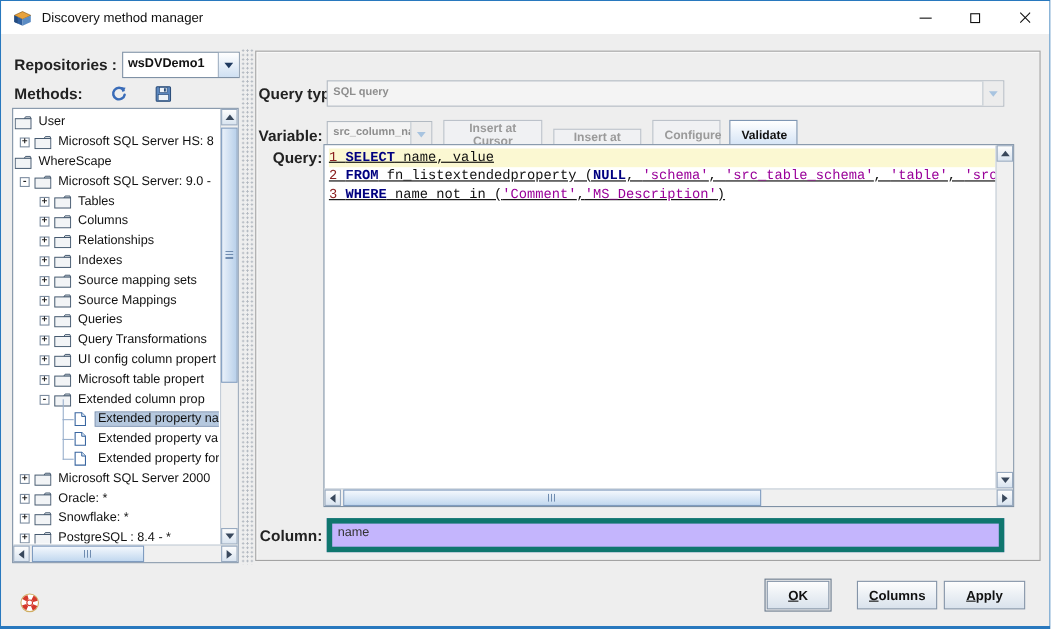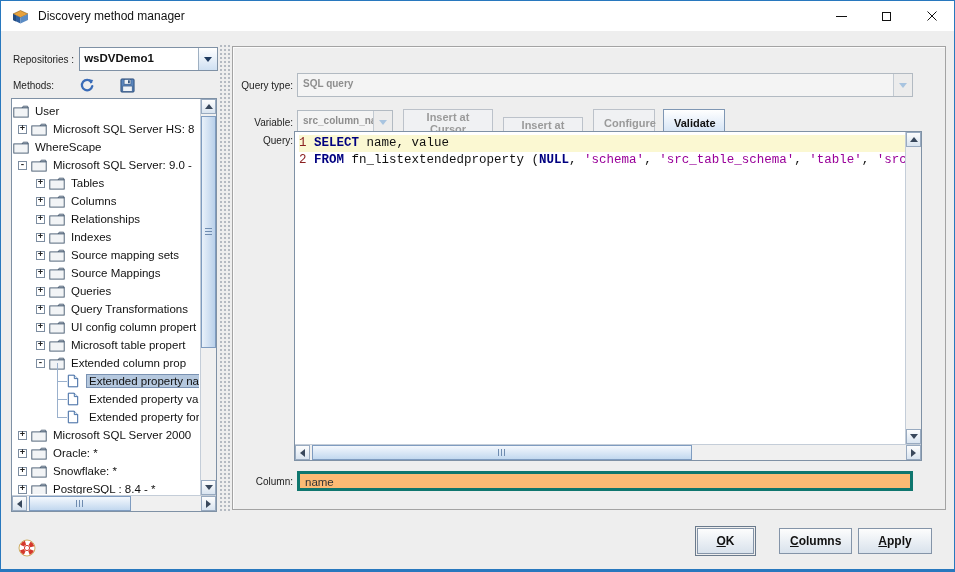--- a/index.html
+++ b/index.html
@@ -11,21 +11,21 @@
   .titlebar{position:absolute;left:0;top:0;right:0;height:30px;background:#ffffff;
             display:flex;align-items:center;}
   .appicon{margin-left:11px;width:17px;height:16px;display:inline-block;}
   .title{margin-left:9px;font-size:12px;color:#111;}
   .winbtns{margin-left:auto;display:flex;height:100%;}
   .winbtn{width:45px;height:100%;display:flex;align-items:center;justify-content:center;cursor:default;}
   .minglyph{width:11px;height:0;border-top:1px solid #111;display:block;}
   .maxglyph{width:9px;height:9px;border:1px solid #111;display:block;}
   
   .content{position:absolute;left:0;top:30px;right:0;bottom:0;background:#eeeeee;}
-  .blabel{font-weight:normal;font-size:10px;color:#222;white-space:nowrap;}
+  .blabel{font-weight:bold;font-size:14px;color:#222;white-space:nowrap;}
   
   .repo-row{position:absolute;left:12px;top:16px;width:205px;height:24px;display:flex;align-items:center;}
   .combo{display:flex;align-items:stretch;border:1px solid #7f91a5;background:#fff;height:24px;flex:1;margin-left:5px;}
   .combo .cval{flex:1;font-size:11.5px;font-weight:bold;color:#111;padding:4px 3px 0 4px;overflow:hidden;white-space:nowrap;}
   .combo .carr{width:19px;border-left:1px solid #9fb0c2;background:linear-gradient(#ffffff,#cfe0f2);
                display:flex;align-items:center;justify-content:center;}
   .tri{width:0;height:0;display:block;}
   .tri.down{border-left:4px solid transparent;border-right:4px solid transparent;border-top:5px solid #1f3a5f;}
   .tri.down.dis{border-top-color:#a8c4e0;}
   .tri.up{border-left:4px solid transparent;border-right:4px solid transparent;border-bottom:5px solid #39485c;}
@@ -72,30 +72,30 @@
   .dcombo .carr{width:19px;border-left:1px solid #c2cad2;background:#ececec;display:flex;align-items:center;justify-content:center;}
   .btn{height:27px;font-family:"Liberation Sans",sans-serif;font-size:11px;font-weight:bold;
        background:linear-gradient(#fdfdfd,#d9e2ec);border:1px solid #8494a8;color:#111;padding:0 10px;}
   .btn.dis{background:#f0f1f3;border-color:#bcc2ca;color:#9a9a9a;}
   .btn.validate{background:linear-gradient(#ffffff,#cfe0f4);border-color:#7f97b4;}
   .ak{display:inline-block;}
   .ak::first-letter{text-decoration:underline;}
   
   .editor{position:absolute;left:61px;top:84px;width:628px;height:330px;border:1px solid #7f91a5;background:#fff;}
   .code{position:absolute;left:1px;top:1px;right:16px;bottom:16px;overflow:hidden;background:#fff;
-        font-family:"Liberation Mono",monospace;font-size:12.5px;padding:2px 0 0 3px;}
+        font-family:"Liberation Mono",monospace;font-size:12.5px;padding:2px 0 0 3px;text-decoration:underline;}
   .cl{display:block;height:17px;line-height:17px;white-space:pre;}
   .cl.hl{background:var(--line_highlight);}
   .ln{color:var(--line_number);}
   .kw{color:var(--keyword);font-weight:bold;}
   .str{color:var(--string);}
   .pl{color:#111;}
   .ed-vsb{right:0;top:0;width:16px;bottom:16px;border-left:1px solid #c4cdd8;}
   .ed-hsb{left:0;right:0;bottom:0;height:16px;border-top:1px solid #c4cdd8;}
-  .field{border:3px solid #0f766e;background:#fdba74;height:20px;font-size:11.5px;color:#333;
+  .field{border:5px solid #0f766e;background:#c4b5fd;height:31px;font-size:11.5px;color:#333;
          padding:2px 0 0 5px;white-space:nowrap;overflow:hidden;}
   
   .fbtn{position:absolute;height:26px;font-size:12px;}
   .fbtn.ok{outline:1px solid #6a7a8c;outline-offset:1px;}
   .help{position:absolute;left:17px;top:508px;width:18px;height:18px;cursor:pointer;}
 </style>
 </head>
 <body>
 
 <div class="win">
@@ -445,20 +445,21 @@
         <button class="btn dis" style="margin-left:10px;width:62px;">Configure</button>
         <button class="btn validate" style="margin-left:8px;width:62px;">Validate</button>
       </div>
 
       <span class="blabel plabel" style="position:absolute;left:2px;top:88px;">Query:</span>
 
       <div class="editor">
         <div class="code" id="code">
             <div class="cl hl"><span class="ln">1 </span><span class="kw">SELECT</span><span class="pl"> name, value</span></div>
             <div class="cl"><span class="ln">2 </span><span class="kw">FROM</span><span class="pl"> fn_listextendedproperty (</span><span class="kw">NULL</span><span class="pl">, </span><span class="str">'schema'</span><span class="pl">, </span><span class="str">'src_table_schema'</span><span class="pl">, </span><span class="str">'table'</span><span class="pl">, </span><span class="str">'src_</span></div>
+            <div class="cl"><span class="ln">3 </span><span class="kw">WHERE</span><span class="pl"> name not in (</span><span class="str">'Comment'</span><span class="pl">,</span><span class="str">'MS_Description'</span><span class="pl">)</span></div>
           </div>
         <div class="sb ed-vsb">
           <span class="sbtn" style="left:0;top:0;width:15px;height:15px;">
               <span class="tri up"></span>
             </span>
           <span class="sbtn" style="left:0;bottom:0;width:15px;height:15px;">
               <span class="tri dn"></span>
             </span>
         </div>
         <div class="sb ed-hsb">

